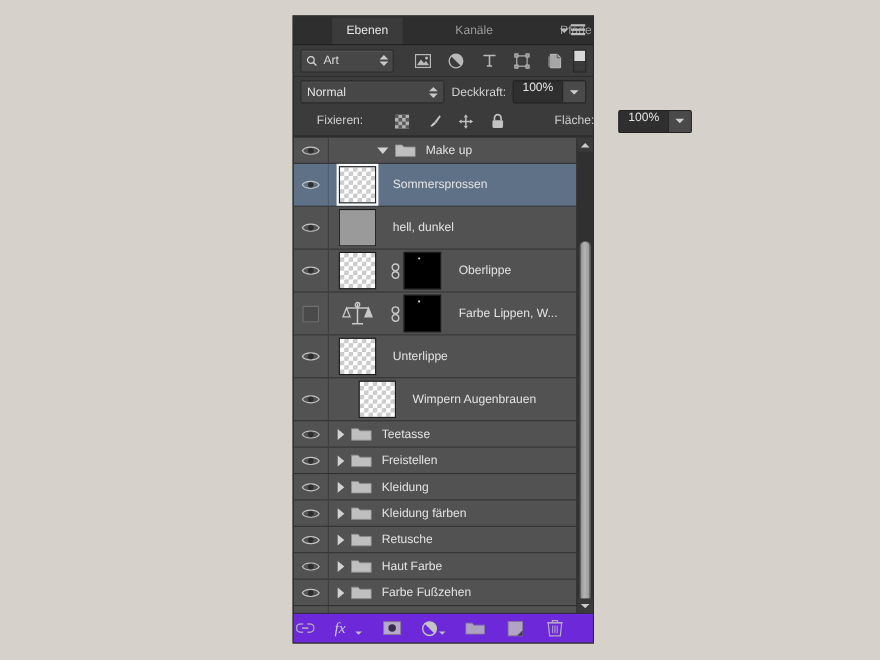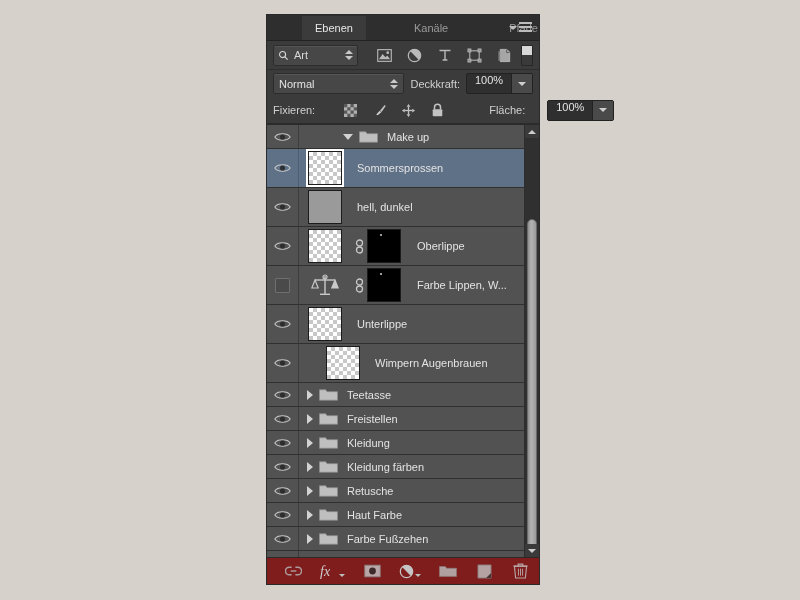--- a/index.html
+++ b/index.html
@@ -78,21 +78,21 @@
   }
   .numfield .val{width:44px;text-align:center;font-size:11px;color:#e4e4e4;}
   .numfield .arrow{
     width:20px;height:19px;background:#4a4a4a;border-left:1px solid #222;
     display:flex;align-items:center;justify-content:center;
   }
   .numfield .arrow .t{width:0;height:0;border-left:4px solid transparent;border-right:4px solid transparent;border-top:4px solid #cfcfcf;}
 
   
   .lockrow{
-    height:26px;flex:0 0 26px;display:flex;align-items:center;padding:0 6px;gap:22px;
+    height:26px;flex:0 0 26px;display:flex;align-items:center;padding:0 21px;gap:22px;
     border-bottom:1px solid #2b2b2b;
   }
   .lockicons{display:flex;align-items:center;gap:14px;margin-left:6px;}
   .lockicon{width:15px;height:15px;display:flex;align-items:center;justify-content:center;opacity:.9;}
   .spacer{flex:1;}
 
   
   .listwrap{flex:1;position:relative;background:#3b3b3b;overflow:hidden;border-top:1px solid #2a2a2a;}
   .list{position:absolute;left:0;top:0;right:14px;bottom:0;overflow:hidden;}
   .row{
@@ -149,22 +149,22 @@
   .sb-track{position:absolute;top:13px;bottom:13px;left:0;right:0;background:#303030;}
   .sb-thumb{
     position:absolute;left:2px;right:2px;top:81px;height:330px;
     background:linear-gradient(to right,#8e8e8e,#b4b4b4 40%,#9a9a9a);
     border:1px solid #6a6a6a;border-radius:5px;
   }
   .sb-bottom{position:absolute;bottom:0;left:0;right:0;}
 
   
   .bottombar{
-    height:26px;flex:0 0 26px;background:#7f1d1d;border-top:1px solid #2a2a2a;
-    display:flex;align-items:center;justify-content:flex-end;padding-right:10px;gap:18px;
+    height:26px;flex:0 0 26px;background:#6d28d9;border-top:1px solid #2a2a2a;
+    display:flex;align-items:center;justify-content:flex-end;padding-right:26px;gap:18px;
   }
   .bicon{width:18px;height:18px;display:flex;align-items:center;justify-content:center;opacity:.82;}
   .caretmini{width:0;height:0;border-left:3px solid transparent;border-right:3px solid transparent;border-top:3px solid #bdbdbd;align-self:flex-end;margin-left:1px;margin-bottom:2px;}
   .biconwrap{display:flex;align-items:flex-end;}
 </style>
 </head>
 <body>
 
 <div class="panel">
 

